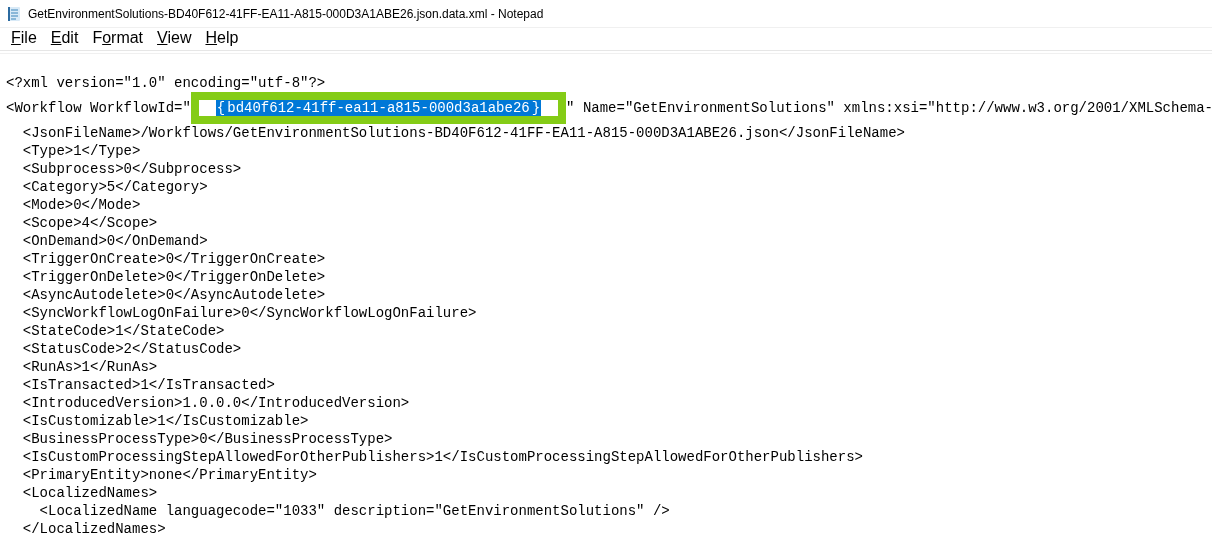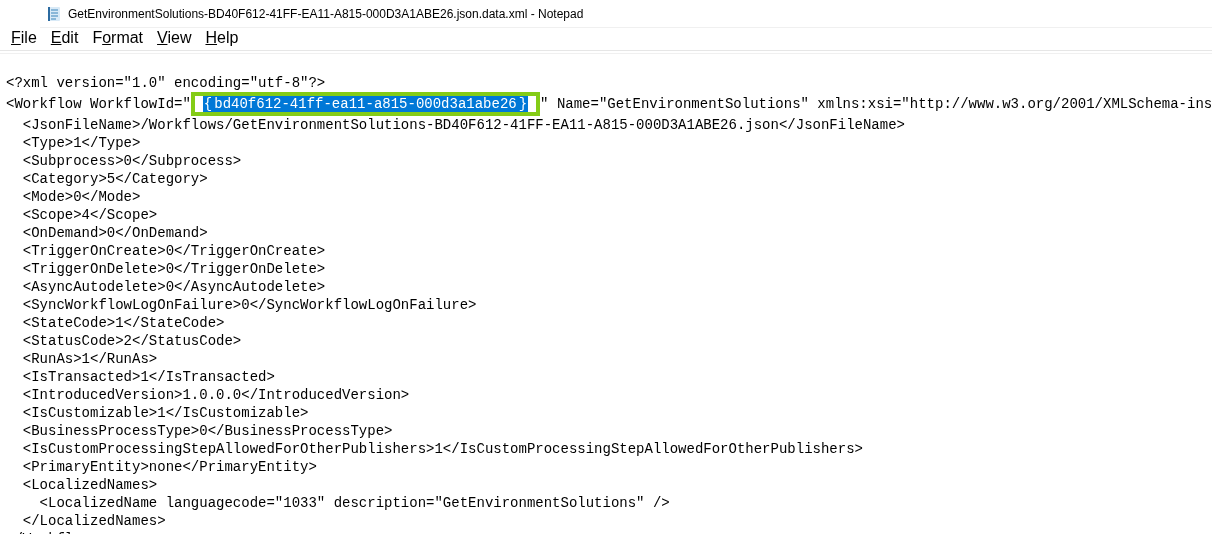--- a/index.html
+++ b/index.html
@@ -12,21 +12,20 @@
     color: #000;
     overflow: hidden;
   }
   .titlebar {
     height: 28px;
     display: flex;
     align-items: center;
     padding: 0 6px;
     background: #fff;
     border-bottom: 1px solid #f0f0f0;
-    margin-left: 40px;
   }
   .titlebar .app-icon {
     width: 16px; height: 16px;
     margin-right: 6px;
     flex-shrink: 0;
   }
   .titlebar .title-text {
     font-size: 12px;
     color: #000;
     white-space: nowrap;
@@ -58,22 +57,22 @@
     font-family: Consolas, "Courier New", monospace;
     font-size: 14px;
     line-height: 18px;
     white-space: pre;
     padding: 2px 6px 6px 6px;
     color: #000;
     overflow: hidden;
   }
   .sel-box {
     display: inline-block;
-    border: 4px solid #84cc16;
-    padding: 0 8px;
+    border: 8px solid #84cc16;
+    padding: 0 17px;
     line-height: 16px;
     vertical-align: baseline;
   }
   .sel-text {
     background: #0078d7;
     color: #fff;
     padding: 0 1px;
   }
   
   .np-icon-bg { fill: #d9eaf7; }

